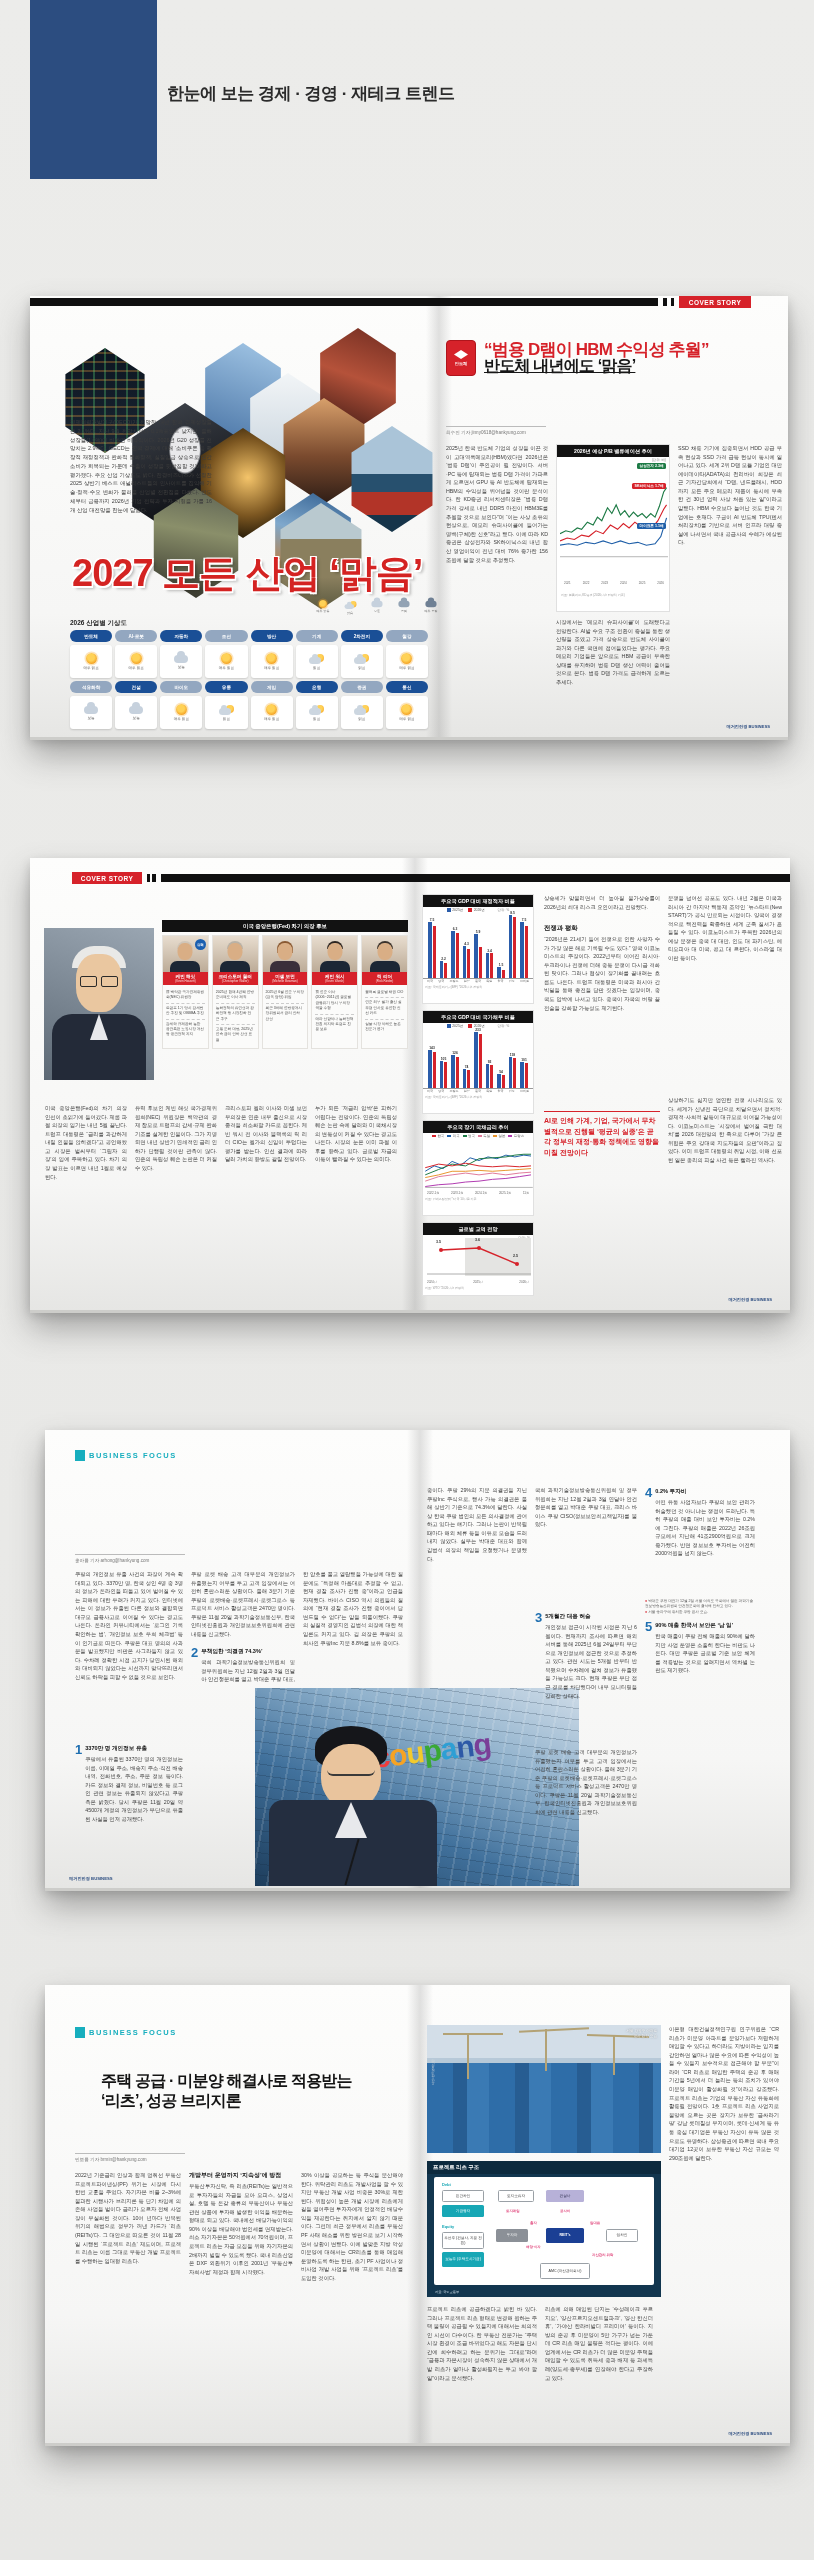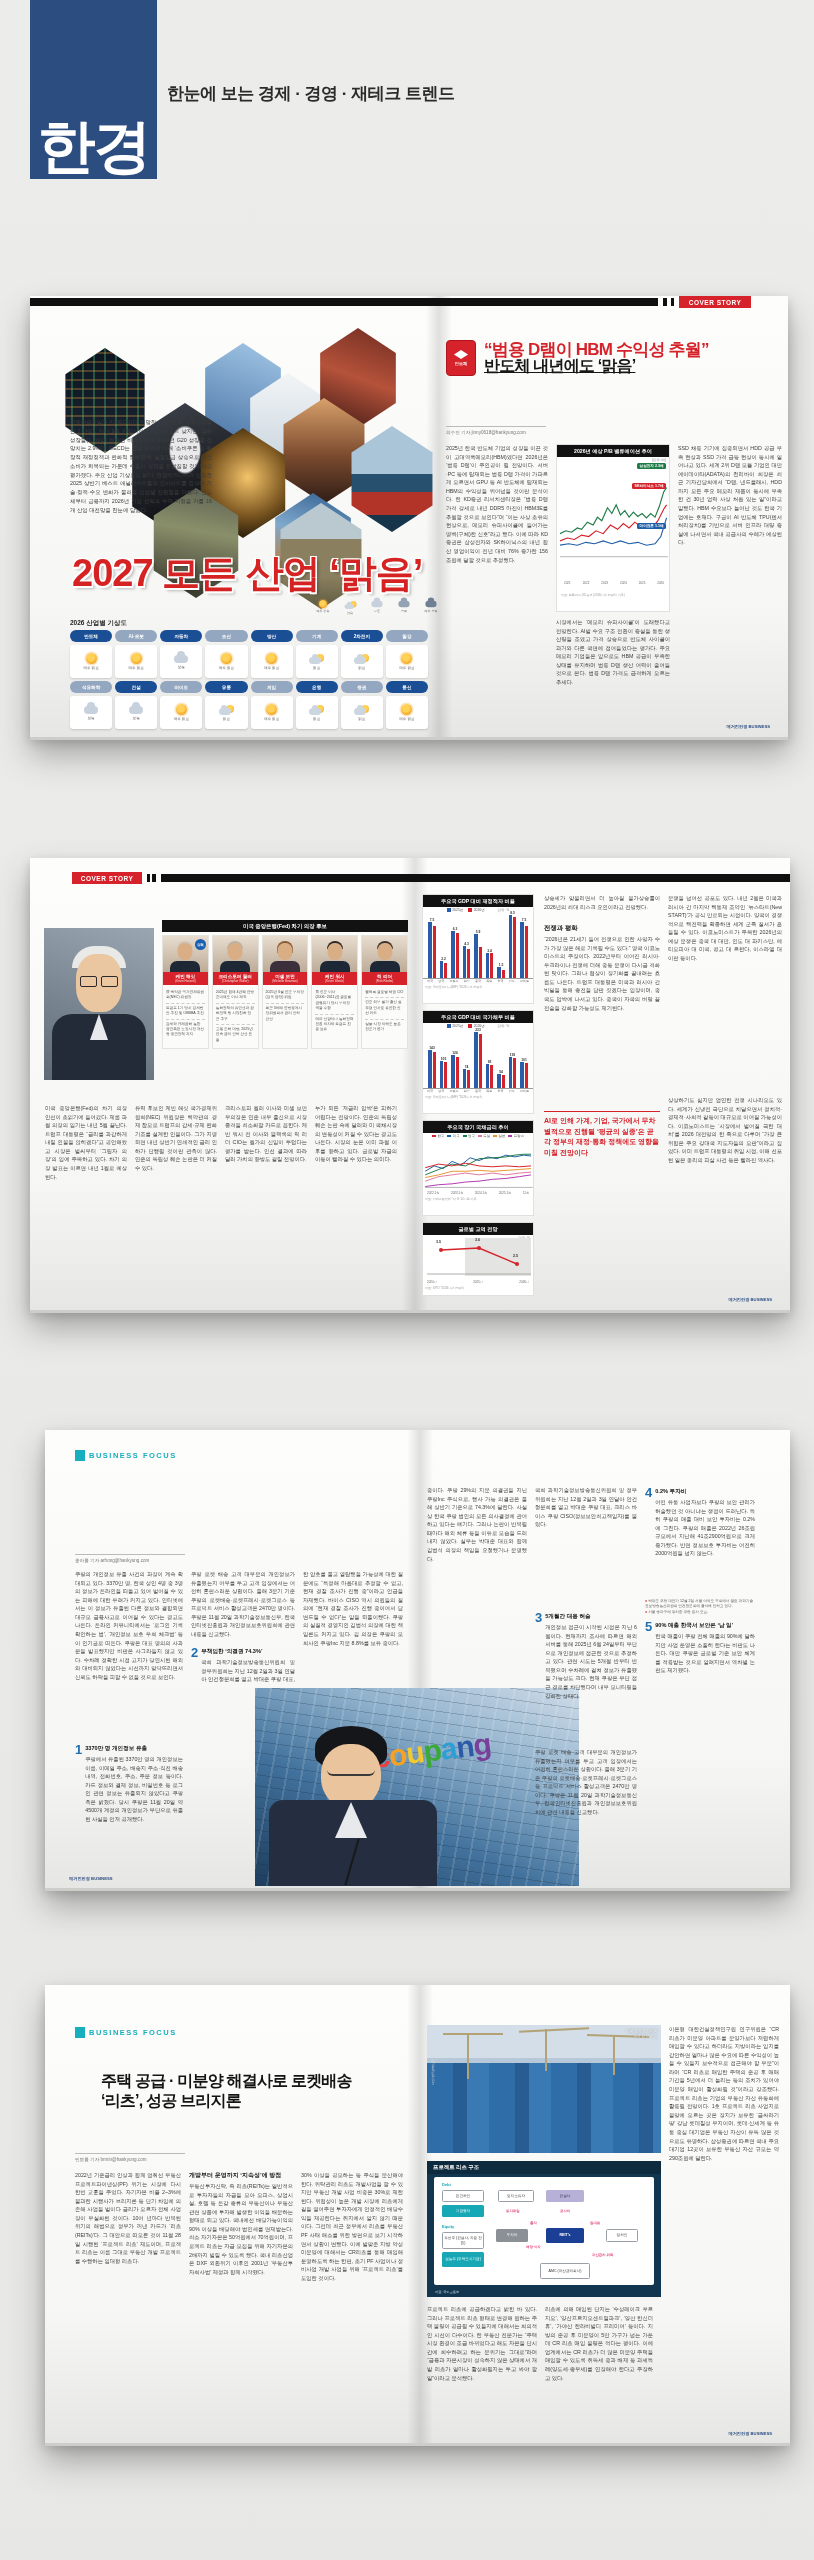--- a/index.html
+++ b/index.html
@@ -133,21 +133,20 @@
   .dsec{position:absolute;font-size:4px;color:#17a7b5;font-weight:bold;}
   .dsrc{position:absolute;left:8px;bottom:3px;color:#cfe0ea;font-size:3.2px;}
   .subhead{font-size:6px;font-weight:bold;color:#111;margin-bottom:2px;}
 </style>
 </head>
 <body>
 
 <div id="canvas">
 
   <div class="abs m-blue"></div>
-  <div class="abs m-kr">한경</div>
   <div class="abs m-tag">한눈에 보는 경제 · 경영 · 재테크 트렌드</div>
 
   <div class="page" style="left:30px;top:296px;width:758px;height:441px;">
     <div class="gutter" style="left:396px;"></div>
     <div class="kbar" style="left:0;top:2px;width:628px;height:8px;"></div>
     <div class="tick" style="left:633px;top:2px;width:4px;height:8px;"></div>
     <div class="tick" style="left:641px;top:2px;width:2.5px;height:8px;"></div>
     <div class="kbadge" style="left:649px;top:0;width:72px;height:12px;">COVER STORY</div>
 
     <div class="abs" style="left:0;top:10px;width:410px;height:300px;">
@@ -747,21 +746,21 @@
     <div class="abs footerline" style="left:24px;bottom:7px;"><b>매거진한경 BUSINESS</b></div>
   </div>
 
   <div class="page" style="left:45px;top:1985px;width:745px;height:458px;">
     <div class="gutter" style="left:362px;"></div>
     <div class="abs focus" style="left:30px;top:42px;">
       <span class="sq"></span>
       <span class="tx">BUSINESS FOCUS</span>
     </div>
     <div class="abs hl2" style="left:56px;top:86px;width:340px;">
-      <div>주택 공급 · 미분양 해결사로 로켓배송</div>
+      <div>주택 공급 · 미분양 해결사로 적용받는</div>
       <div>‘리츠’, 성공 브리지론</div>
     </div>
     <div class="abs byline" style="left:30px;top:168px;width:110px;">민보름 기자 brmin@hankyung.com</div>
 
     <div class="abs bodytext" style="left:30px;top:186px;width:106px;height:250px;">2022년 기준금리 인상과 함께 멈춰선 부동산 프로젝트파이낸싱(PF) 위기는 시장에 다시 한번 교훈을 주었다. 자기자본 비율 2~3%에 불과한 시행사가 브리지론 등 단기 차입에 의존해 사업을 벌이다 금리가 오르자 전체 사업장이 부실화된 것이다. 10여 년마다 반복된 위기의 해법으로 정부가 꺼낸 카드가 ‘리츠(REITs)’다. 그 대안으로 떠오른 것이 11월 28일 시행된 ‘프로젝트 리츠’ 제도이며, 프로젝트 리츠는 이름 그대로 부동산 개발 프로젝트를 수행하는 임대형 리츠다.</div>
     <div class="abs" style="left:144px;top:186px;width:104px;height:250px;">
       <div class="subhead">개발부터 운영까지 ‘지속성’에 방점</div>
       <div class="bodytext" style="height:234px;">부동산투자신탁, 즉 리츠(REITs)는 일반적으로 투자자들의 자금을 모아 오피스, 상업시설, 호텔 등 온갖 종류의 부동산이나 부동산 관련 상품에 투자해 발생한 이익을 배분하는 형태로 되고 있다. 국내에선 배당가능이익의 90% 이상을 배당해야 법인세를 면제받는다. 최소 자기자본은 50억원에서 70억원이며, 프로젝트 리츠는 자금 모집을 위해 자기자본의 2배까지 빌릴 수 있도록 했다. 국내 리츠산업은 DXF 외환위기 이후인 2001년 ‘부동산투자회사법’ 제정과 함께 시작됐다.</div>
     </div>
     <div class="abs bodytext" style="left:256px;top:186px;width:102px;height:250px;">30% 이상을 공모하는 등 주식을 분산해야 한다. 위탁관리 리츠도 개발사업을 할 수 있지만 부동산 개발 사업 비중은 30%로 제한된다. 위험성이 높은 개발 시장에 리츠에게 길을 열어주면 투자자에게 안정적인 배당수익을 제공한다는 취지에서 알지 않기 때문이다. 그런데 최근 정부에서 리츠를 부동산 PF 사태 해소를 위한 방편으로 보기 시작하면서 상황이 변했다. 이에 발맞춘 지방 악성 미분양에 대해서는 CR리츠를 통해 매입해 운영하도록 하는 한편, 초기 PF 사업이나 정비사업 개발 사업을 위해 ‘프로젝트 리츠’를 도입한 것이다.</div>

